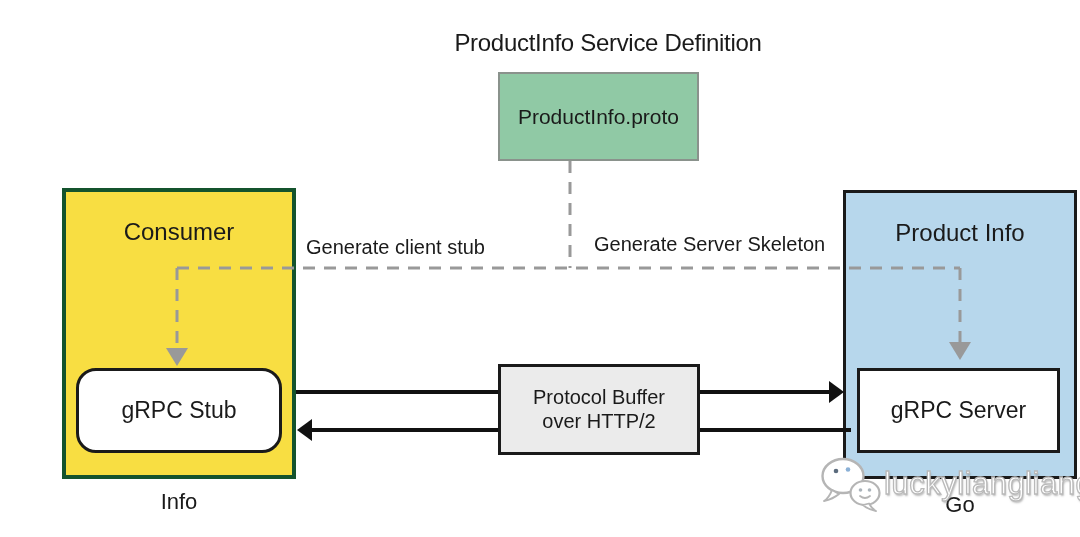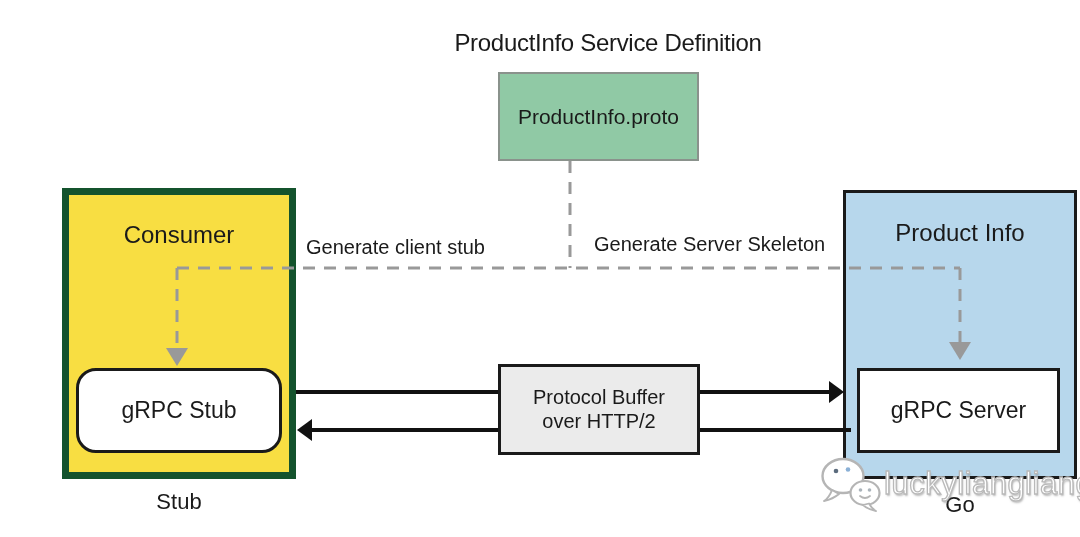--- a/index.html
+++ b/index.html
@@ -20,21 +20,21 @@
   .box{box-sizing:border-box;display:flex;align-items:center;justify-content:center;text-align:center;}
   .proto-box{
     left:468px;top:72px;width:201px;height:89px;
     background:var(--proto-fill,#90C9A5);
     border:2px solid #8a928c;
     font-size:21px;
   }
   .consumer-box{
     left:32px;top:188px;width:234px;height:291px;
     background:var(--consumer-fill,#F8DE42);
-    border:7px solid #14532d;
+    border:4px solid #14532d;
     align-items:flex-start;
     padding-top:26px;
     font-size:24px;font-weight:500;
   }
   .provider-box{
     left:813px;top:190px;width:234px;height:289px;
     background:var(--provider-fill,#B7D7EC);
     border:3px solid #1a1a1a;
     align-items:flex-start;
     padding-top:26px;
@@ -121,21 +121,21 @@
   </svg>
 
   <div class="abs box transport-box">
     <span>Protocol Buffer</span>
     <span>over HTTP/2</span>
   </div>
 
   <div class="abs edge-label edge-label-client">Generate client stub</div>
   <div class="abs edge-label edge-label-server">Generate Server Skeleton</div>
 
-  <div class="abs lang-label lang-java">Stub</div>
+  <div class="abs lang-label lang-java">Info</div>
   <div class="abs lang-label lang-go">Go</div>
 
   <div class="abs watermark">
     <svg width="66" height="58" viewBox="0 0 66 58" xmlns="http://www.w3.org/2000/svg">
       <g fill="#ffffff" stroke="#b5b5b5" stroke-width="2.4" stroke-linejoin="round">
         <ellipse cx="25" cy="21" rx="20.5" ry="17"></ellipse>
         <path d="M14 35 Q11 43 6 46 Q15 44 21 39 Z" stroke-width="2"></path>
       </g>
       <circle cx="18" cy="16" r="2.3" fill="#5b6b7d"></circle>
       <circle cx="30" cy="14.5" r="2.3" fill="#8ab0d6"></circle>

